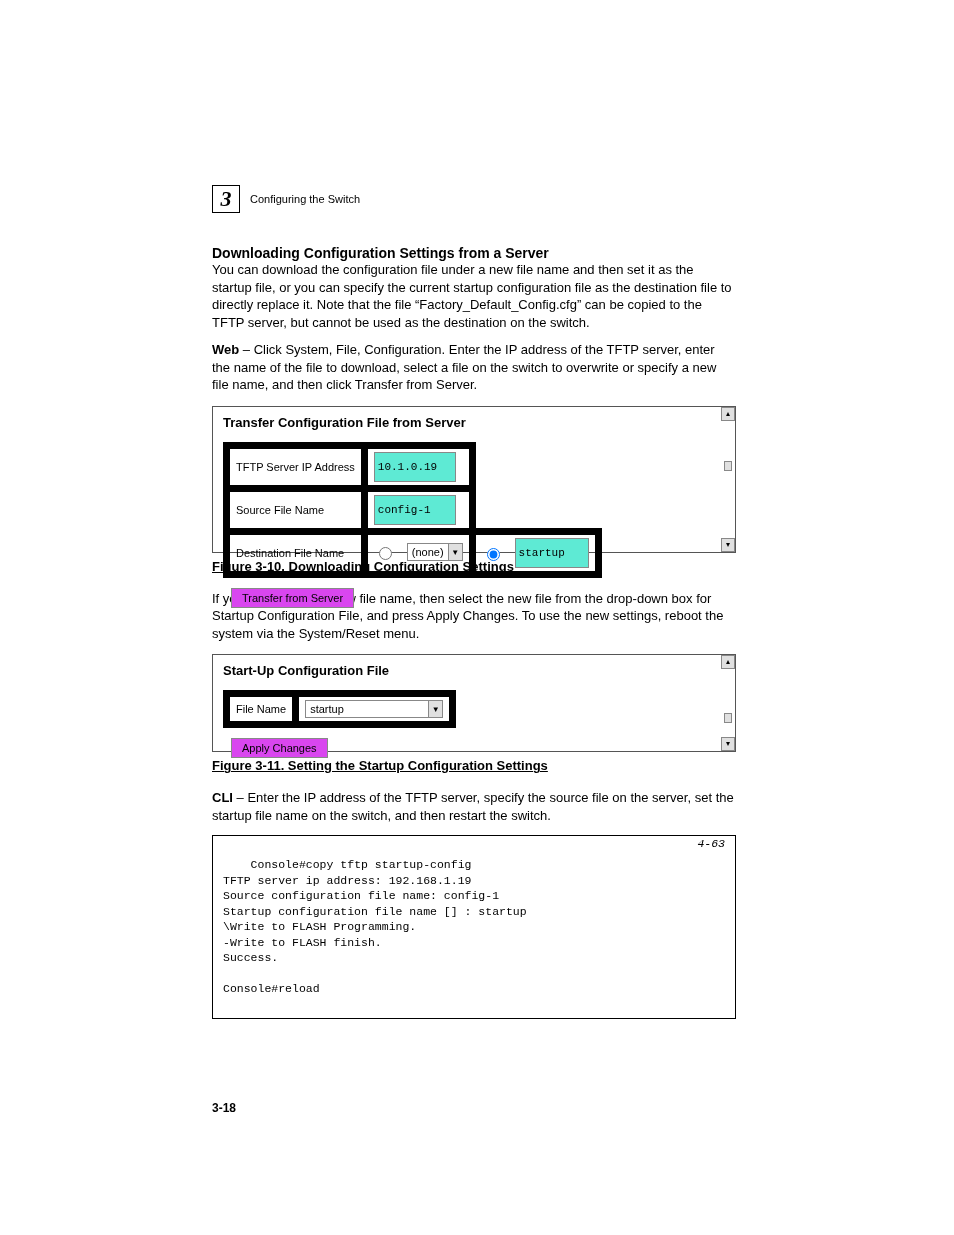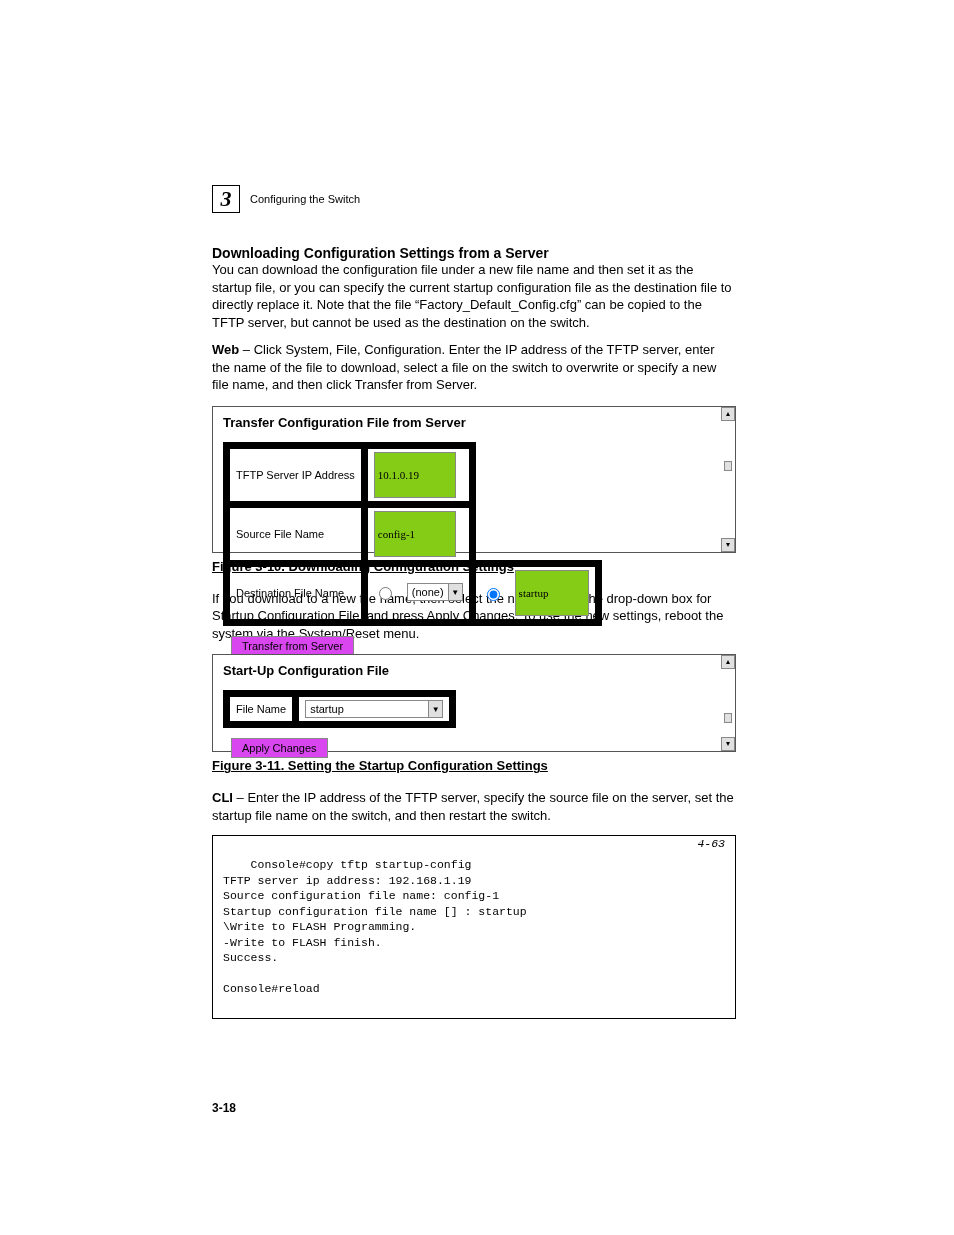--- a/index.html
+++ b/index.html
@@ -84,25 +84,25 @@
   .form-table td {
     border: 7px solid #000000;
     padding: 3px 6px;
     font-size: 11px;
     vertical-align: middle;
     white-space: nowrap;
   }
   .form-input {
     font-size: 11px;
     border: 1px solid #888;
-    padding: 16px 3px;
-    background: #84cc16;
+    padding: 8px 3px;
+    background: #5eead4;
     width: 82px;
     box-sizing: border-box;
-    font-family: Liberation Serif, serif;
+    font-family: Liberation Mono, monospace;
   }
   .radio-cell {
     display: inline-flex;
     align-items: center;
     gap: 12px;
   }
   .btn-classic {
     font-size: 11px;
     background: #d946ef;
     border: 1px solid #888;

